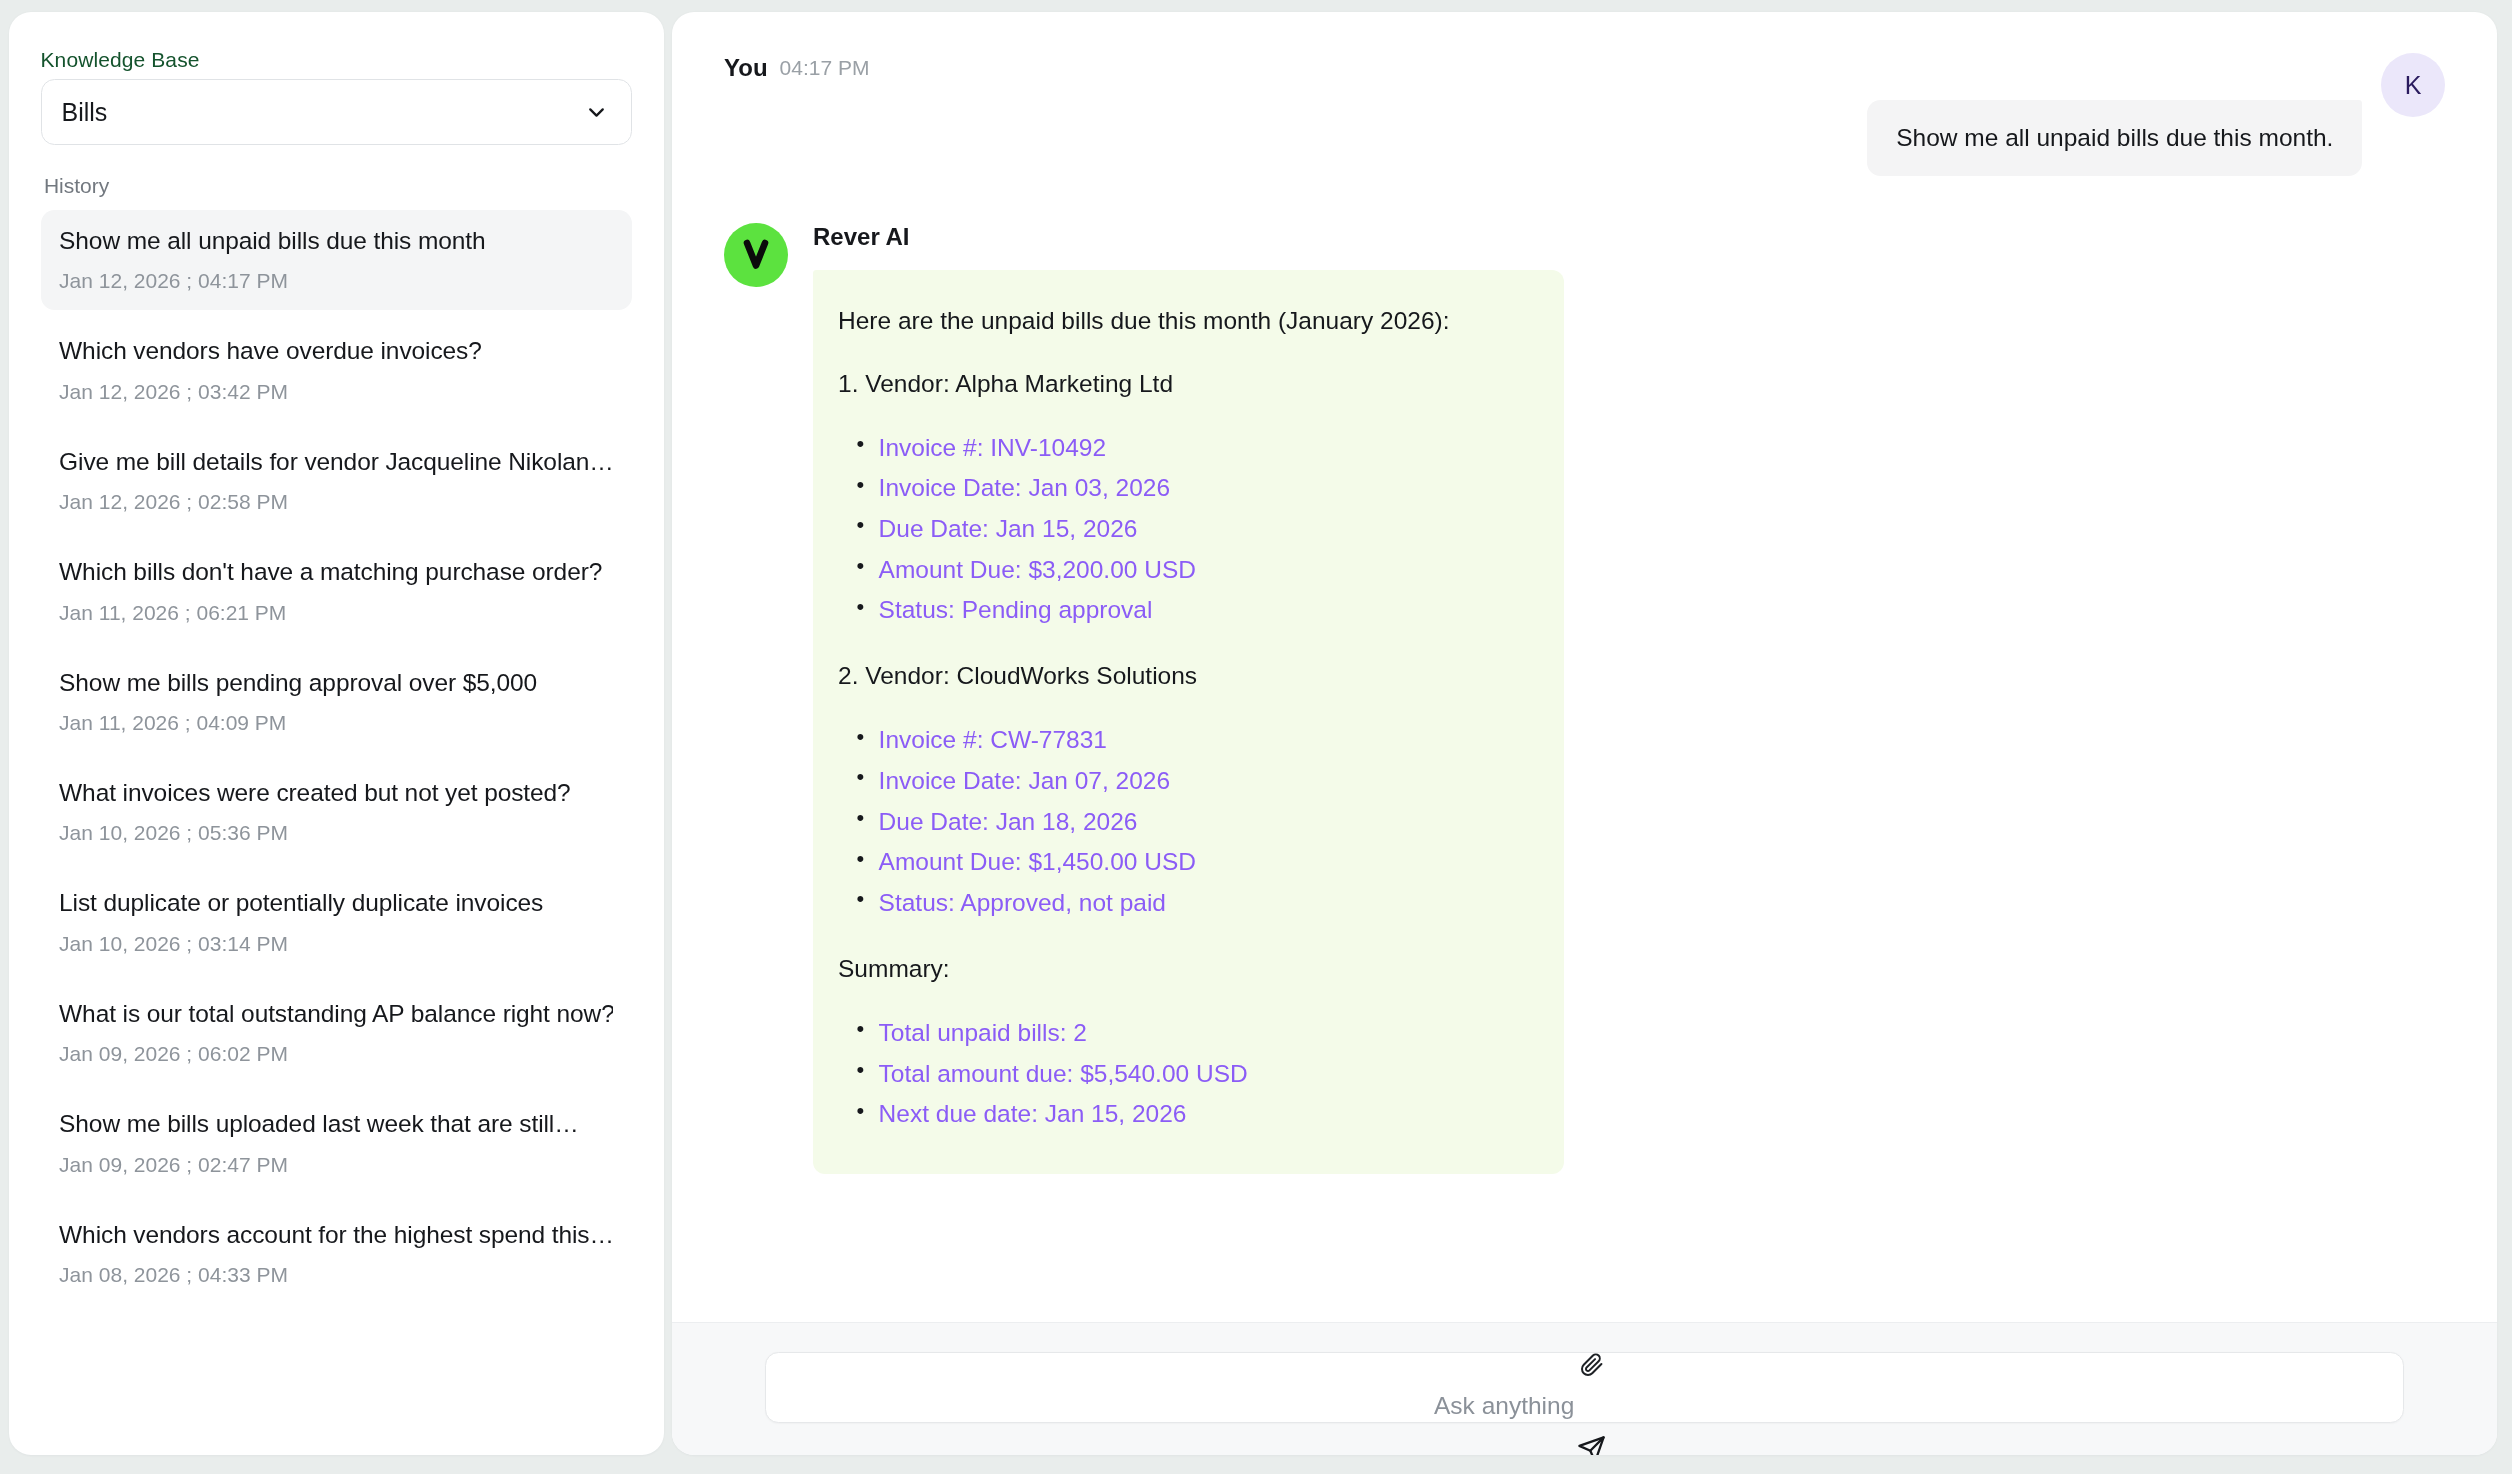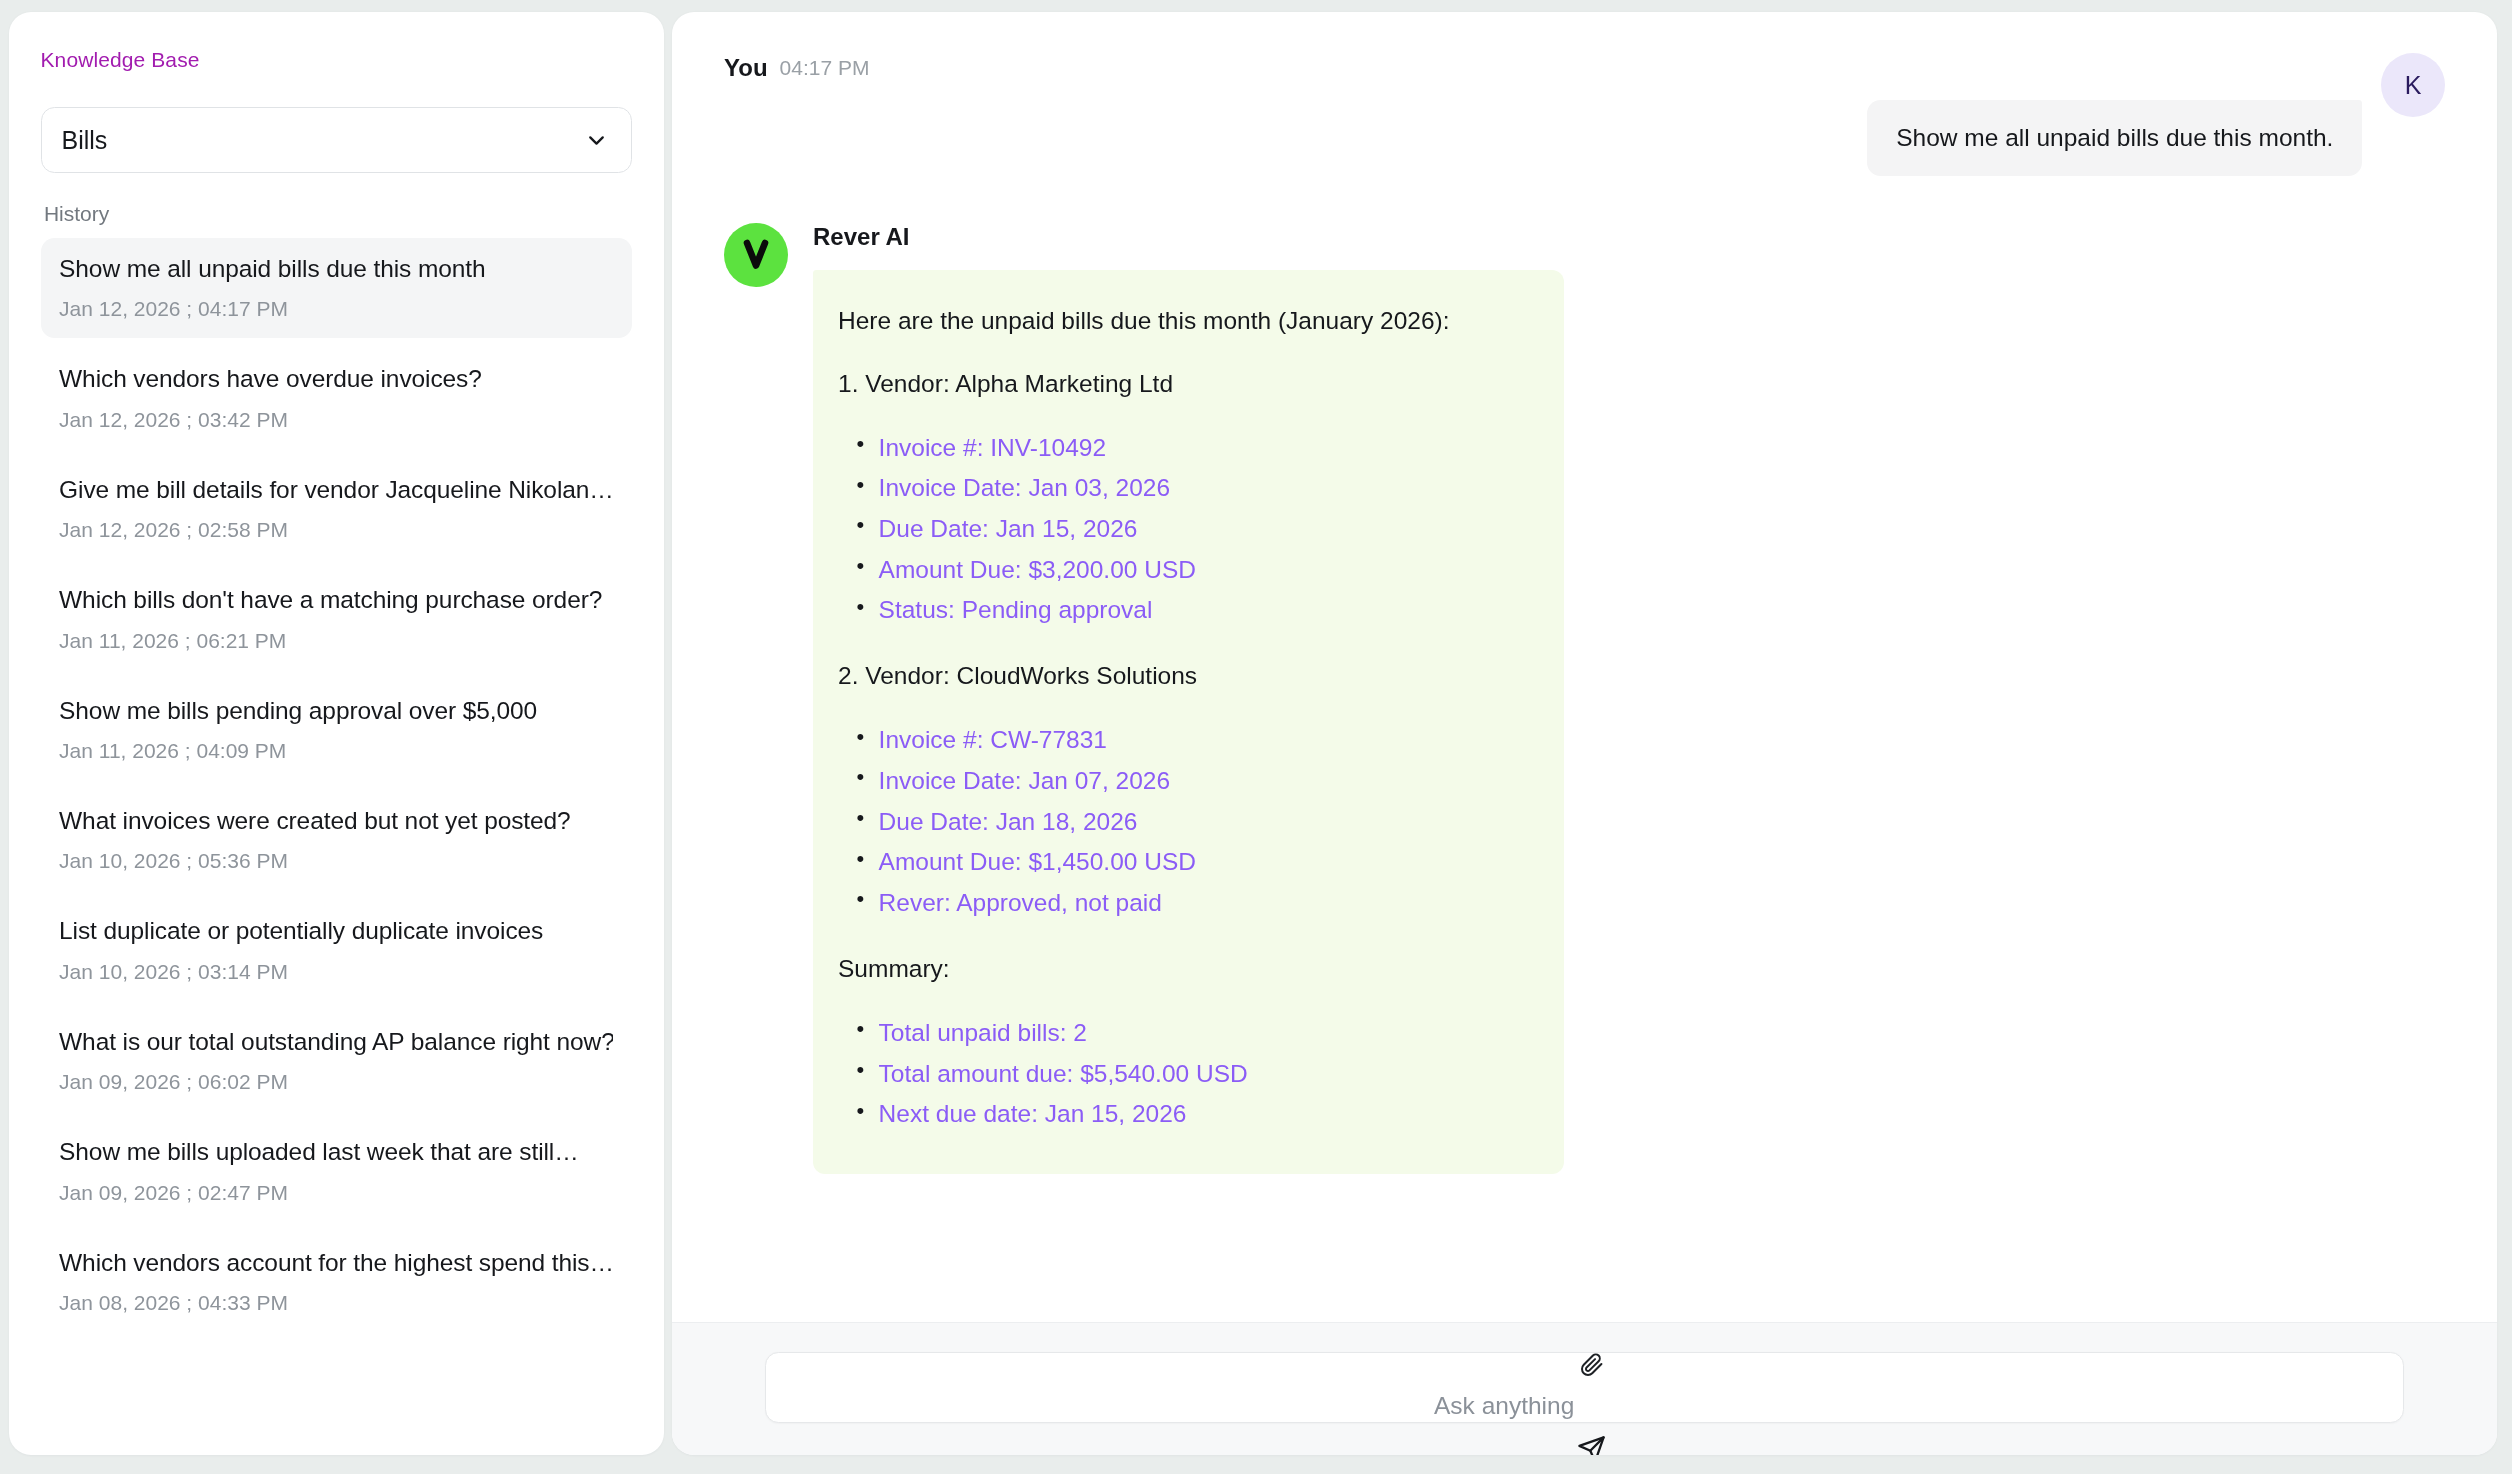--- a/index.html
+++ b/index.html
@@ -29,23 +29,23 @@
     background: #ffffff;
     border-radius: 22px;
     padding: 36px 32px 0 32px;
     overflow: hidden;
     position: relative;
     box-shadow: 0 0.8px 2.5px rgba(16,24,40,.04);
   }
 
   .kb-label {
     font-size: 21px;
-    color: #a21caf;
+    color: #14532d;
     letter-spacing: 0.1px;
-    margin-bottom: 35px;
+    margin-bottom: 7px;
   }
 
   .kb-select {
     height: 66px;
     width: 100%;
     border: 1.3px solid #e0e3e6;
     border-radius: 13.5px;
     background: #fff;
     display: flex;
     align-items: center;
@@ -380,21 +380,21 @@
                   <li>Due Date: Jan 15, 2026</li>
                   <li>Amount Due: $3,200.00 USD</li>
                   <li>Status: Pending approval</li>
                 </ul>
                 <div class="ai-p tight">2. Vendor: CloudWorks Solutions</div>
                 <ul class="ai-ul">
                   <li>Invoice #: CW-77831</li>
                   <li>Invoice Date: Jan 07, 2026</li>
                   <li>Due Date: Jan 18, 2026</li>
                   <li>Amount Due: $1,450.00 USD</li>
-                  <li>Rever: Approved, not paid</li>
+                  <li>Status: Approved, not paid</li>
                 </ul>
               </div>
             <div class="ai-p tight">Summary:</div>
             <ul class="ai-ul last" id="ai-summary">
                 <li>Total unpaid bills: 2</li>
                 <li>Total amount due: $5,540.00 USD</li>
                 <li>Next due date: Jan 15, 2026</li>
               </ul>
           </div>
         </div>

